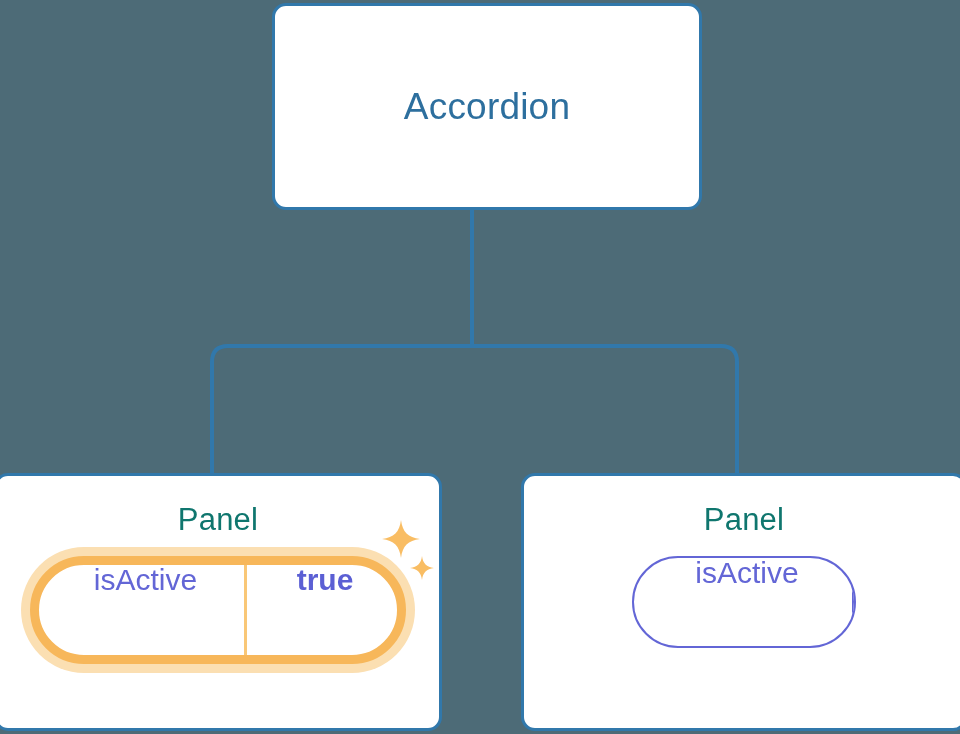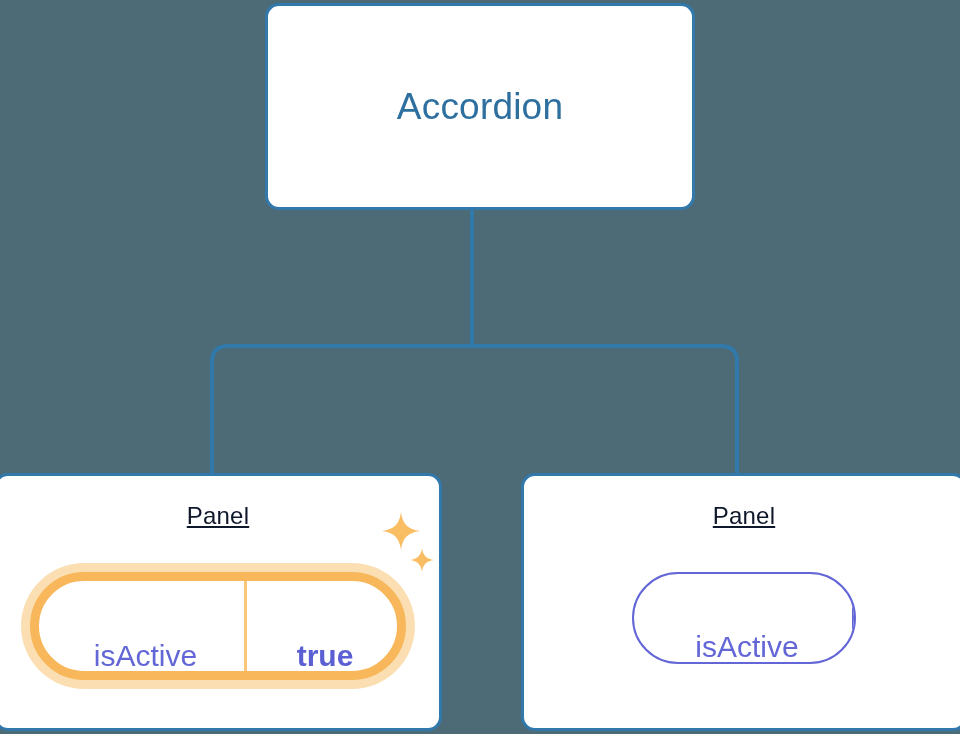--- a/index.html
+++ b/index.html
@@ -37,21 +37,21 @@
   .node-card {
     position: absolute;
     background: #ffffff;
     border: 3px solid #3178ab;
     border-radius: 14px;
     z-index: 2;
   }
 
   
   #root-node {
-    left: 265px;
+    left: 272px;
     top: 3px;
     width: 430px;
     height: 207px;
     display: flex;
     align-items: center;
     justify-content: center;
   }
 
   .root-title {
     color: #2d6f9e;
@@ -75,40 +75,38 @@
     width: 448px;
   }
 
   #panel-right {
     left: 521px;
     top: 473px;
     width: 446px;
   }
 
   .panel-title {
-    color: #0f172a;
-    font-size: 24px;
+    color: #0f766e;
+    font-size: 31px;
     font-weight: 400;
     letter-spacing: 0.2px;
-    text-decoration: underline;
   }
 
   
   .pill-wrap {
     position: relative;
     margin-top: 18px;
   }
 
   .pill {
     display: flex;
-    align-items: flex-end;
+    align-items: flex-start;
     border-radius: 999px;
     overflow: hidden;
     background: #ffffff;
-    margin-top: 24px;
   }
 
   .pill-cell {
     display: flex;
     align-items: center;
     justify-content: center;
     font-size: 30px;
     line-height: 1;
     color: #6366d6;
   }

